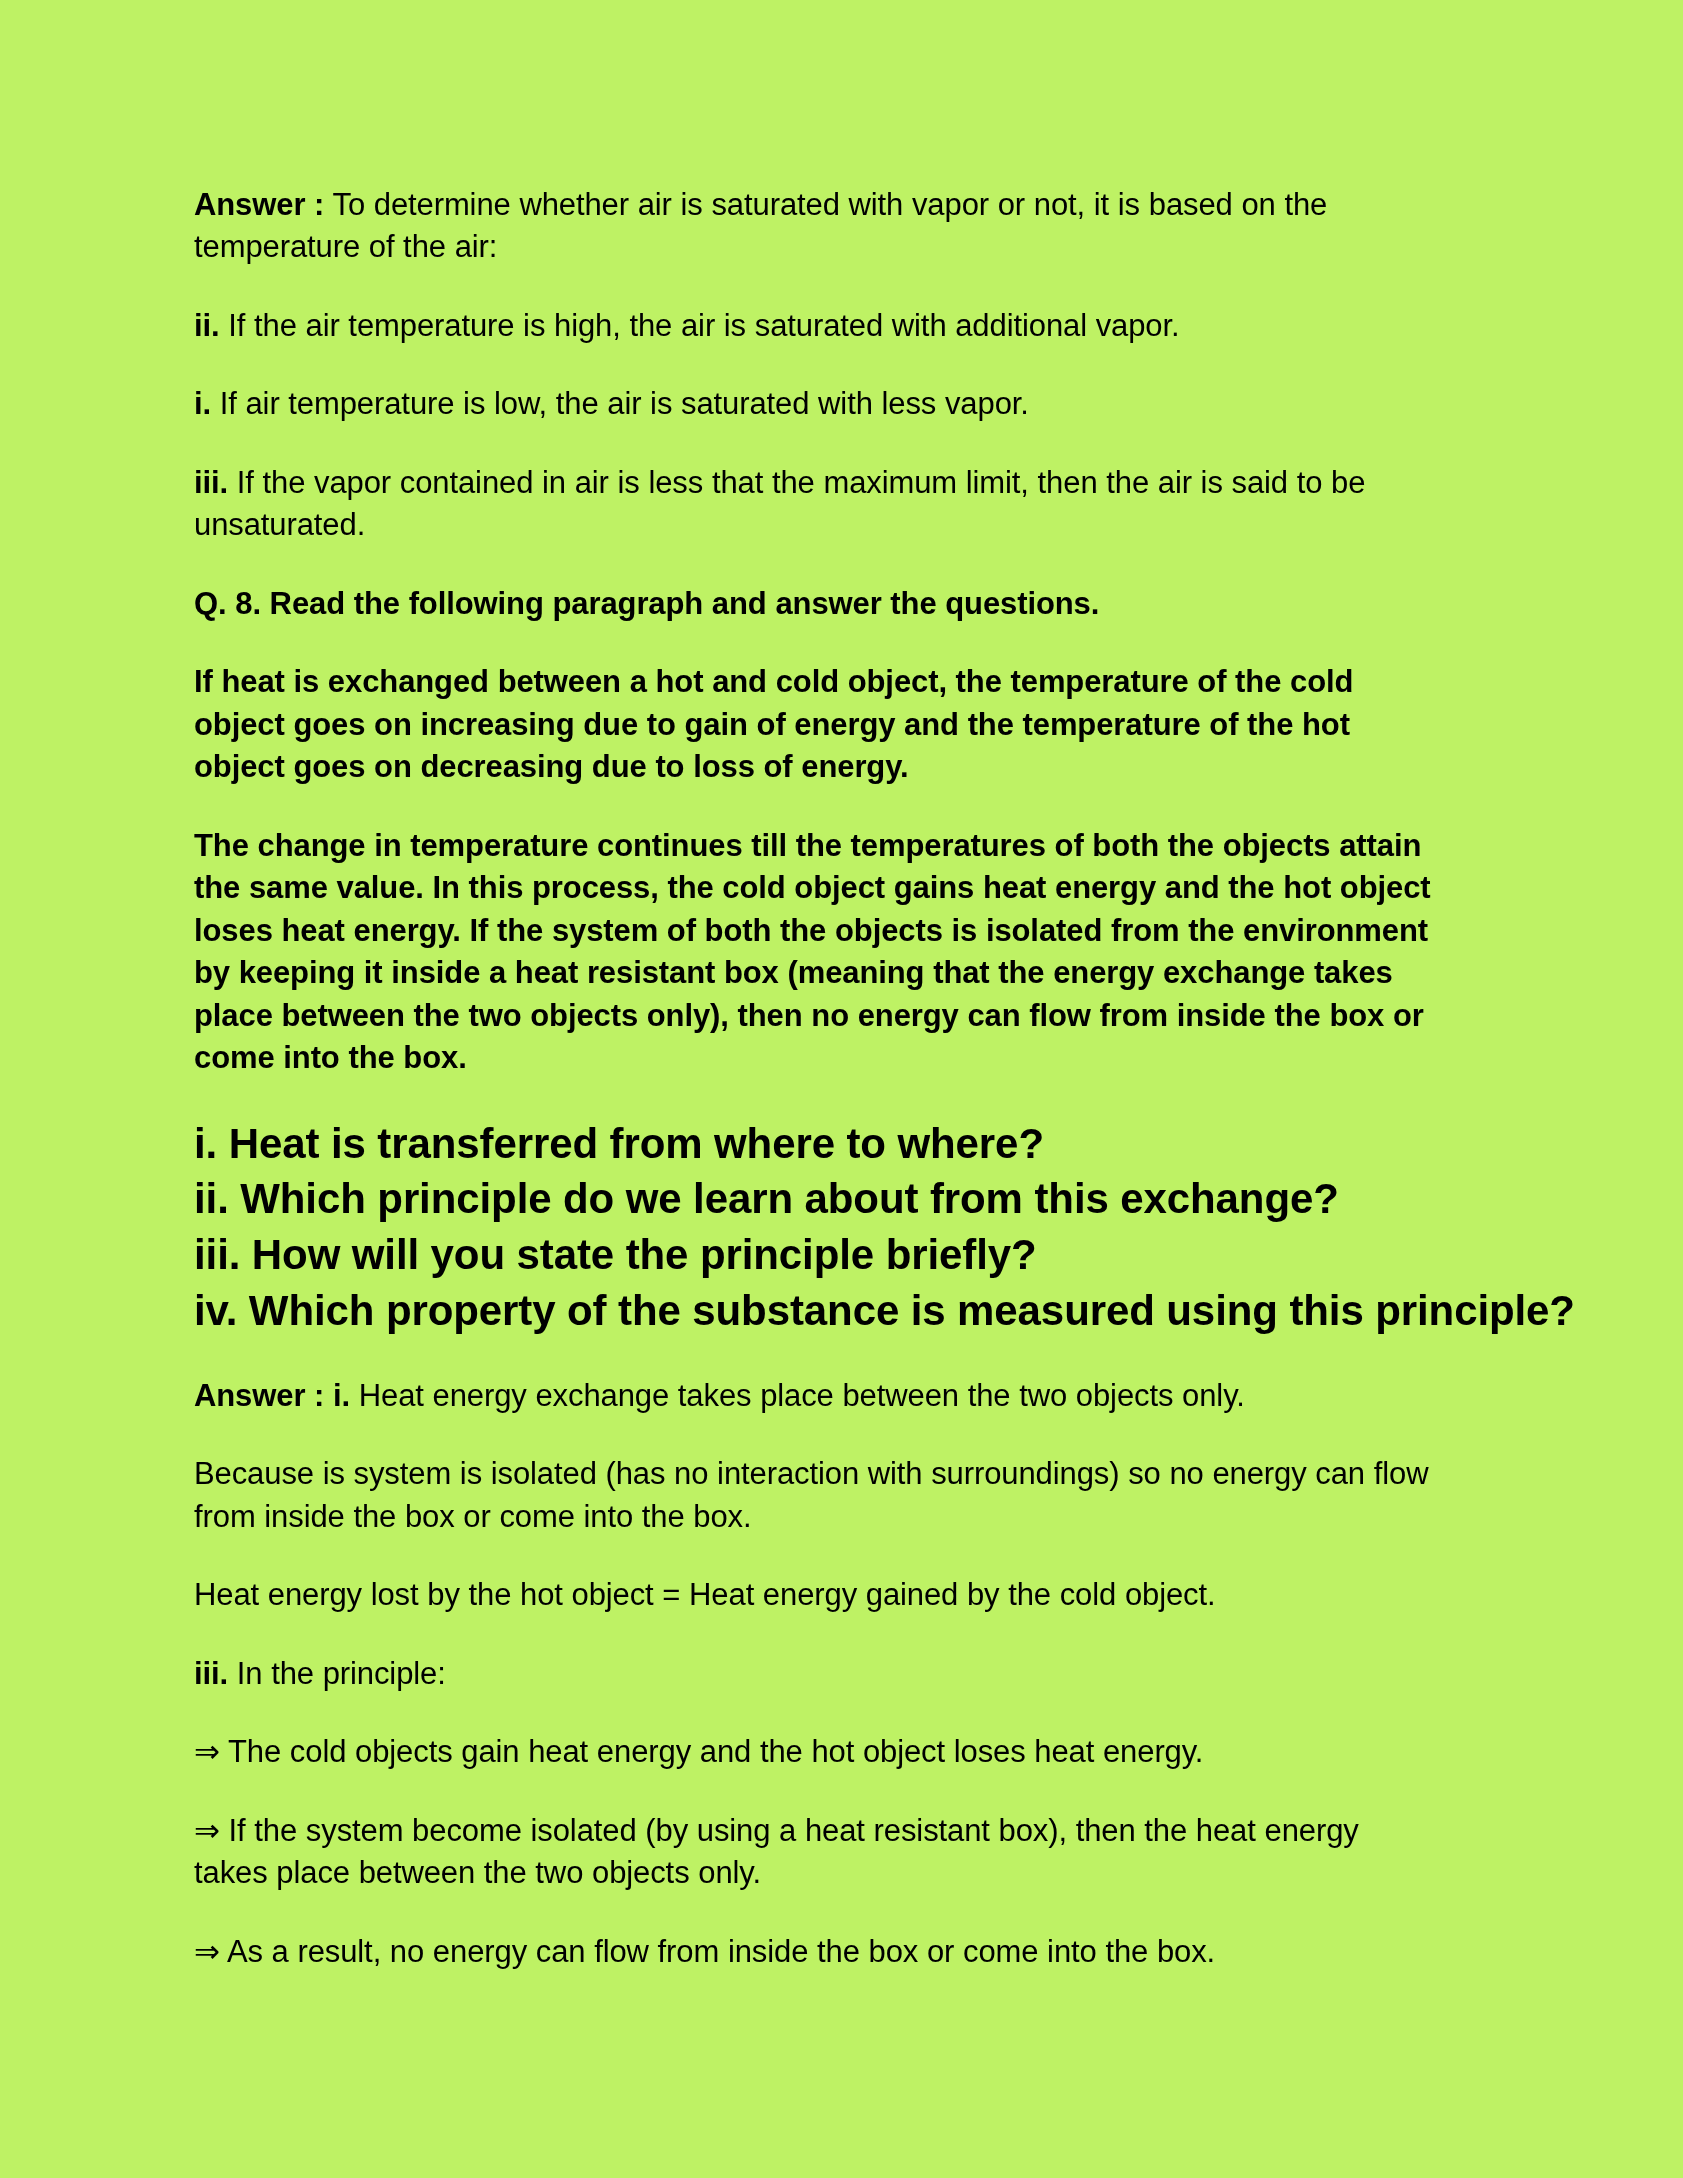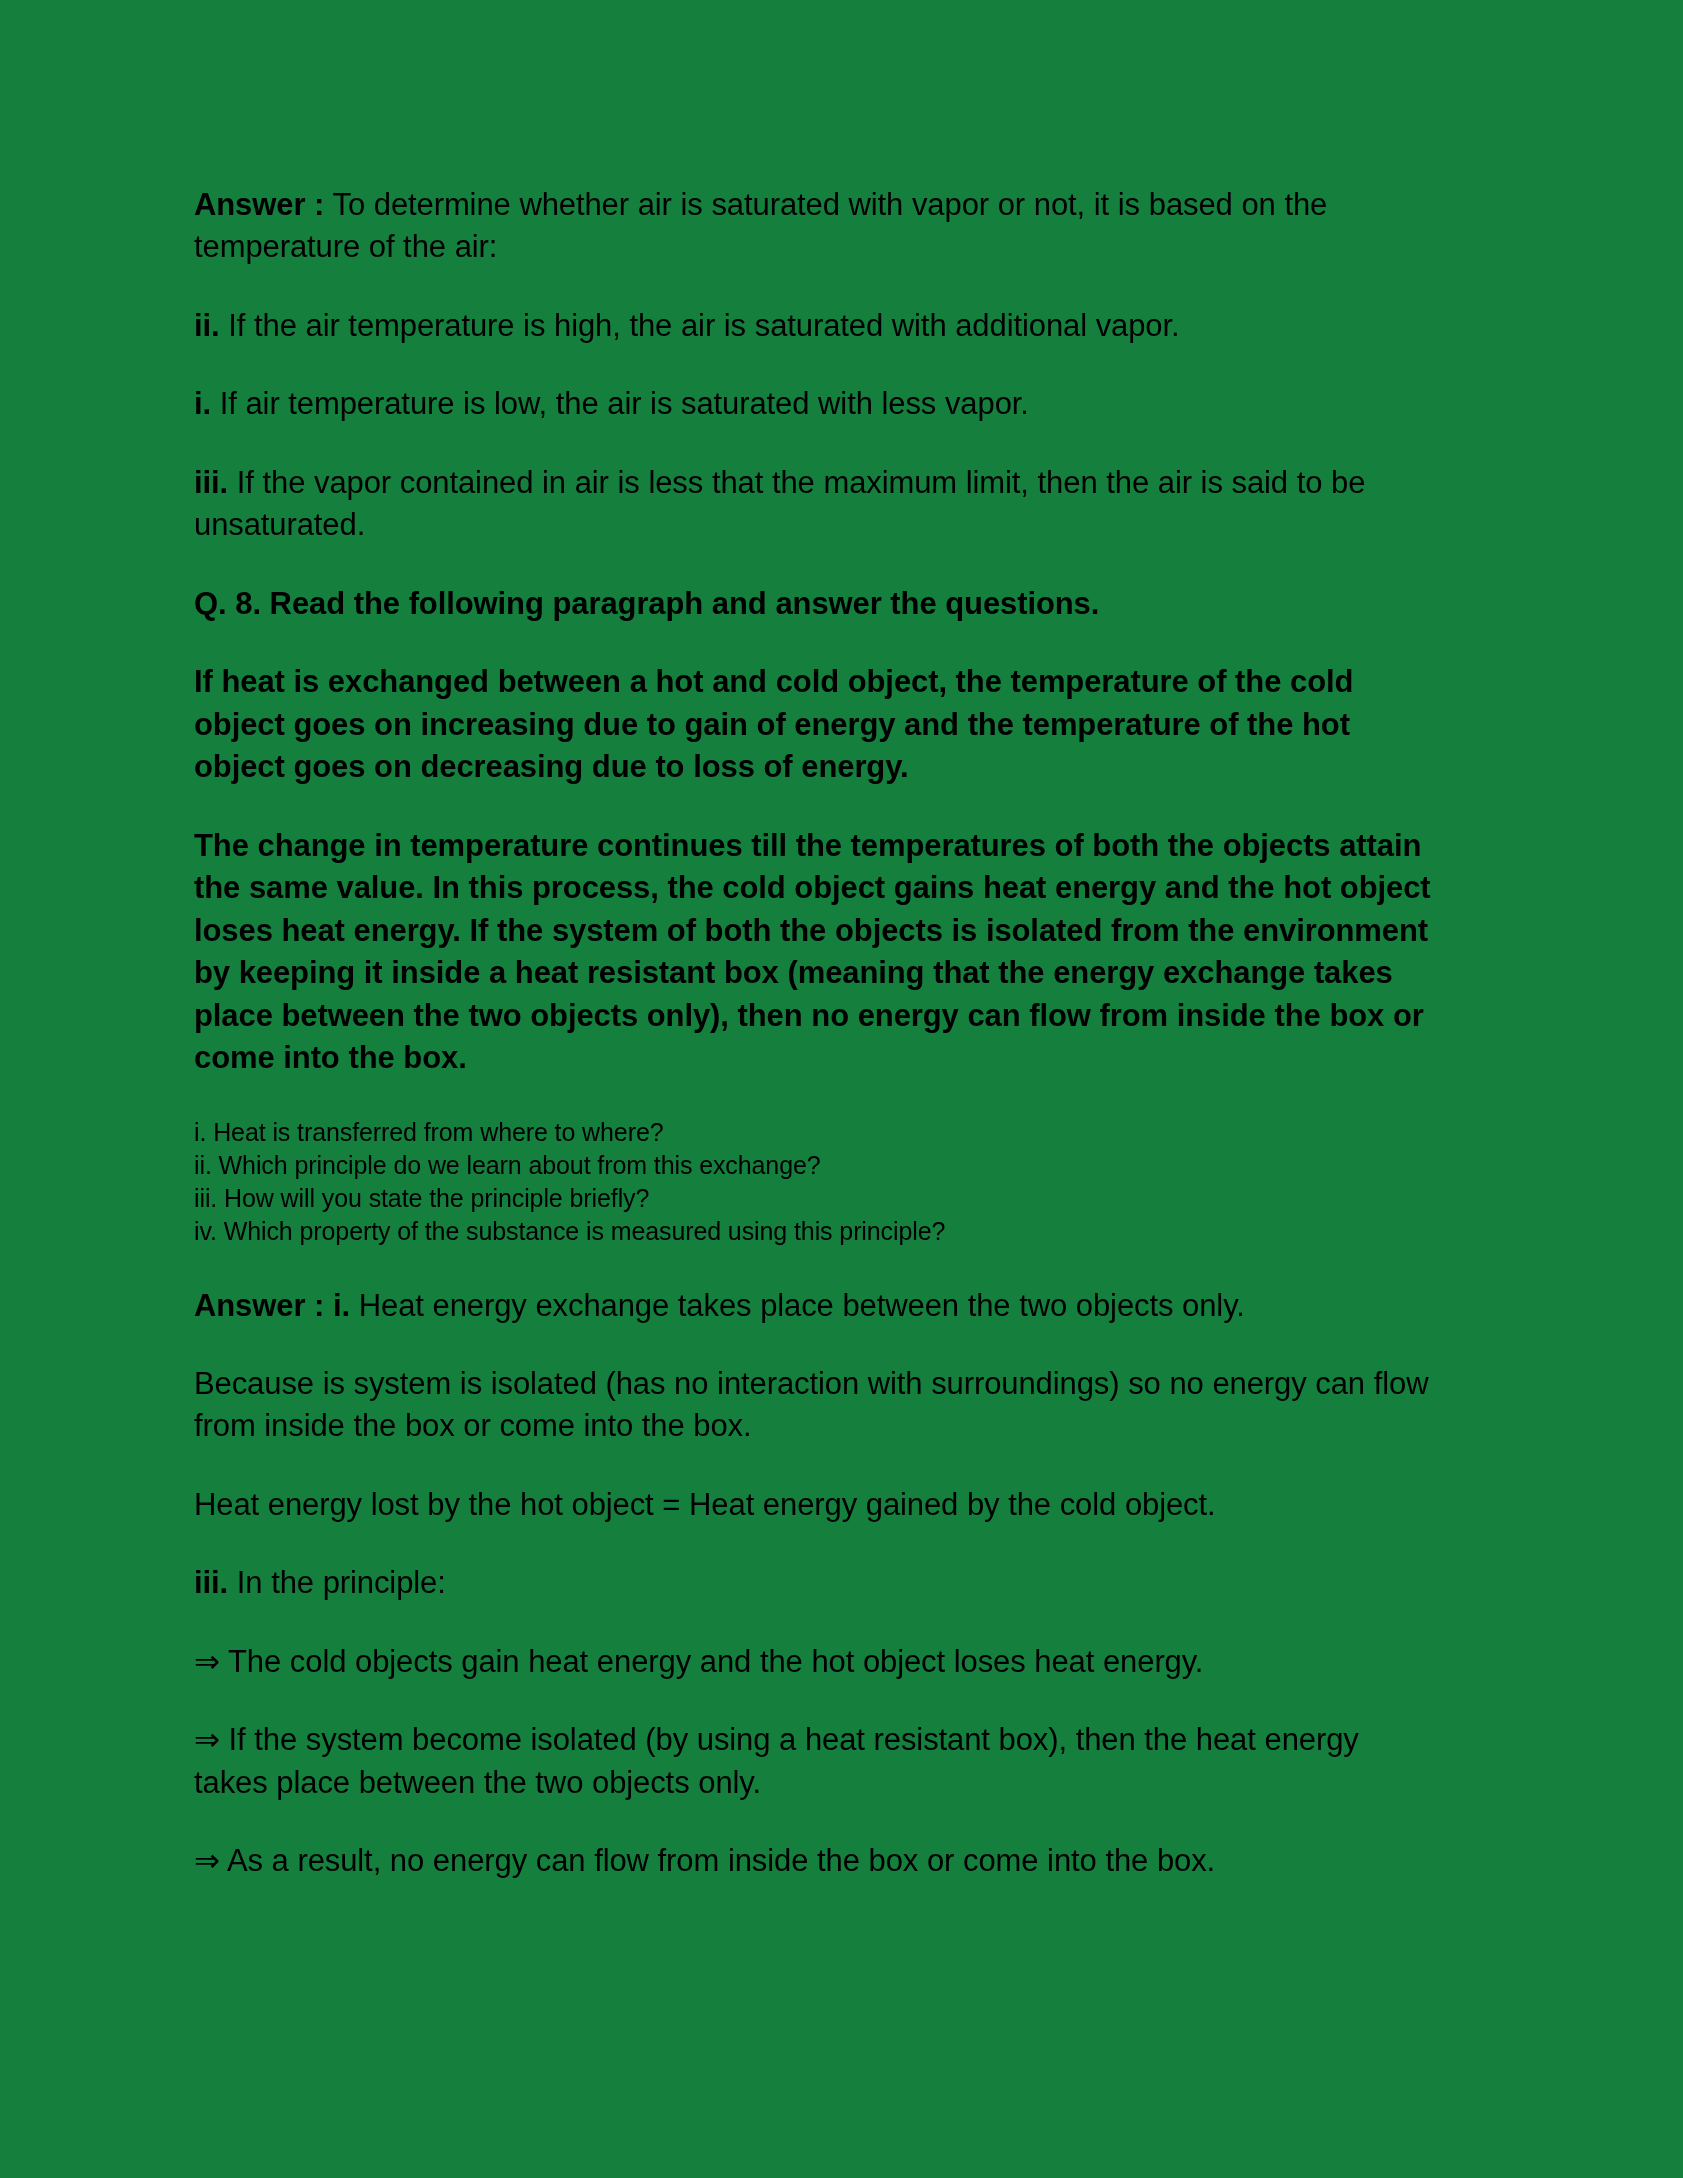--- a/index.html
+++ b/index.html
@@ -12,21 +12,21 @@
     width: 1683px;
     min-height: 2178px;
     font-family: "Liberation Sans", sans-serif;
     color: #000000;
     -webkit-font-smoothing: antialiased;
   }
   .page {
     position: relative;
     width: 1683px;
     min-height: 2178px;
-    background: #15803d;
+    background: #bef264;
     box-sizing: border-box;
     padding: 184px 194px 129px 194px;
   }
   .doc-body {
     width: 1242px;
   }
   p.block {
     margin: 0 0 36px 0;
     font-size: 31px;
     line-height: 1.37;
@@ -41,23 +41,23 @@
     font-weight: 700;
   }
   .lead {
     font-weight: 700;
   }
   .enum {
     font-weight: 700;
   }
   .qlist {
     margin: 0 0 36px 0;
-    font-size: 25px;
+    font-size: 42px;
     line-height: 1.33;
-    font-weight: 400;
+    font-weight: 700;
     letter-spacing: -0.1px;
   }
   .qlist .qline {
     display: block;
     white-space: nowrap;
   }
   .arrow {
     font-weight: 400;
   }
 </style>

